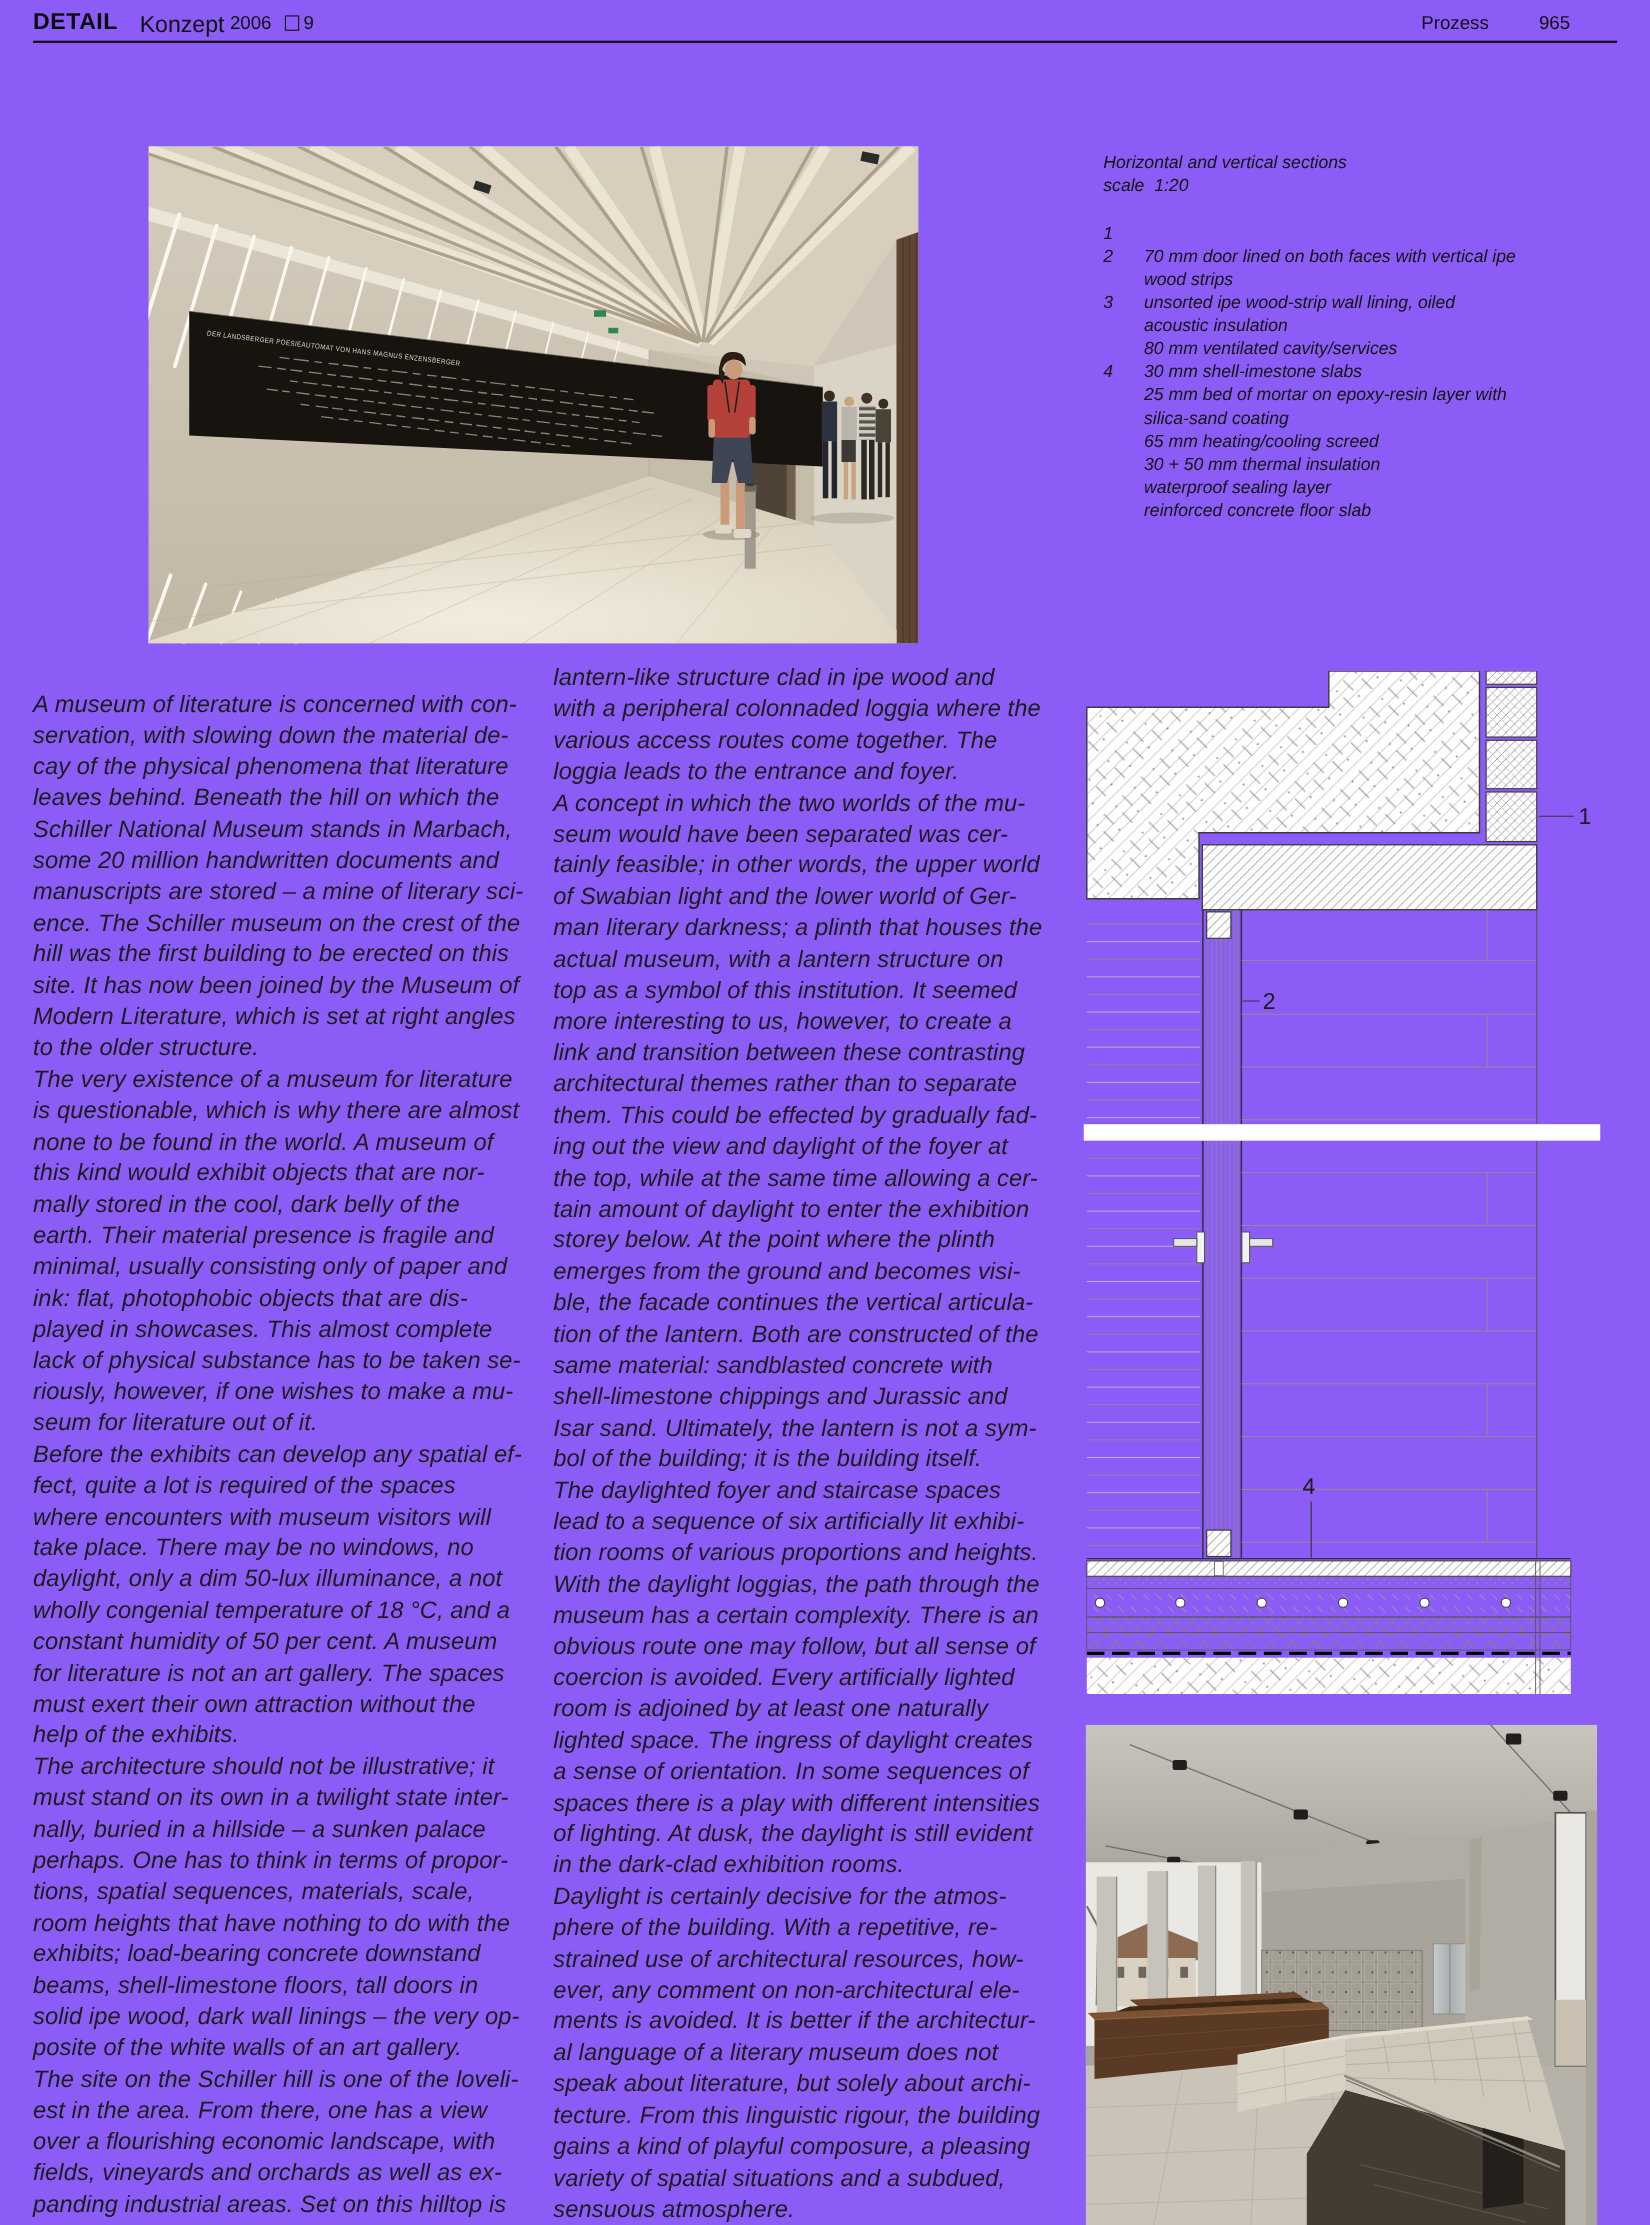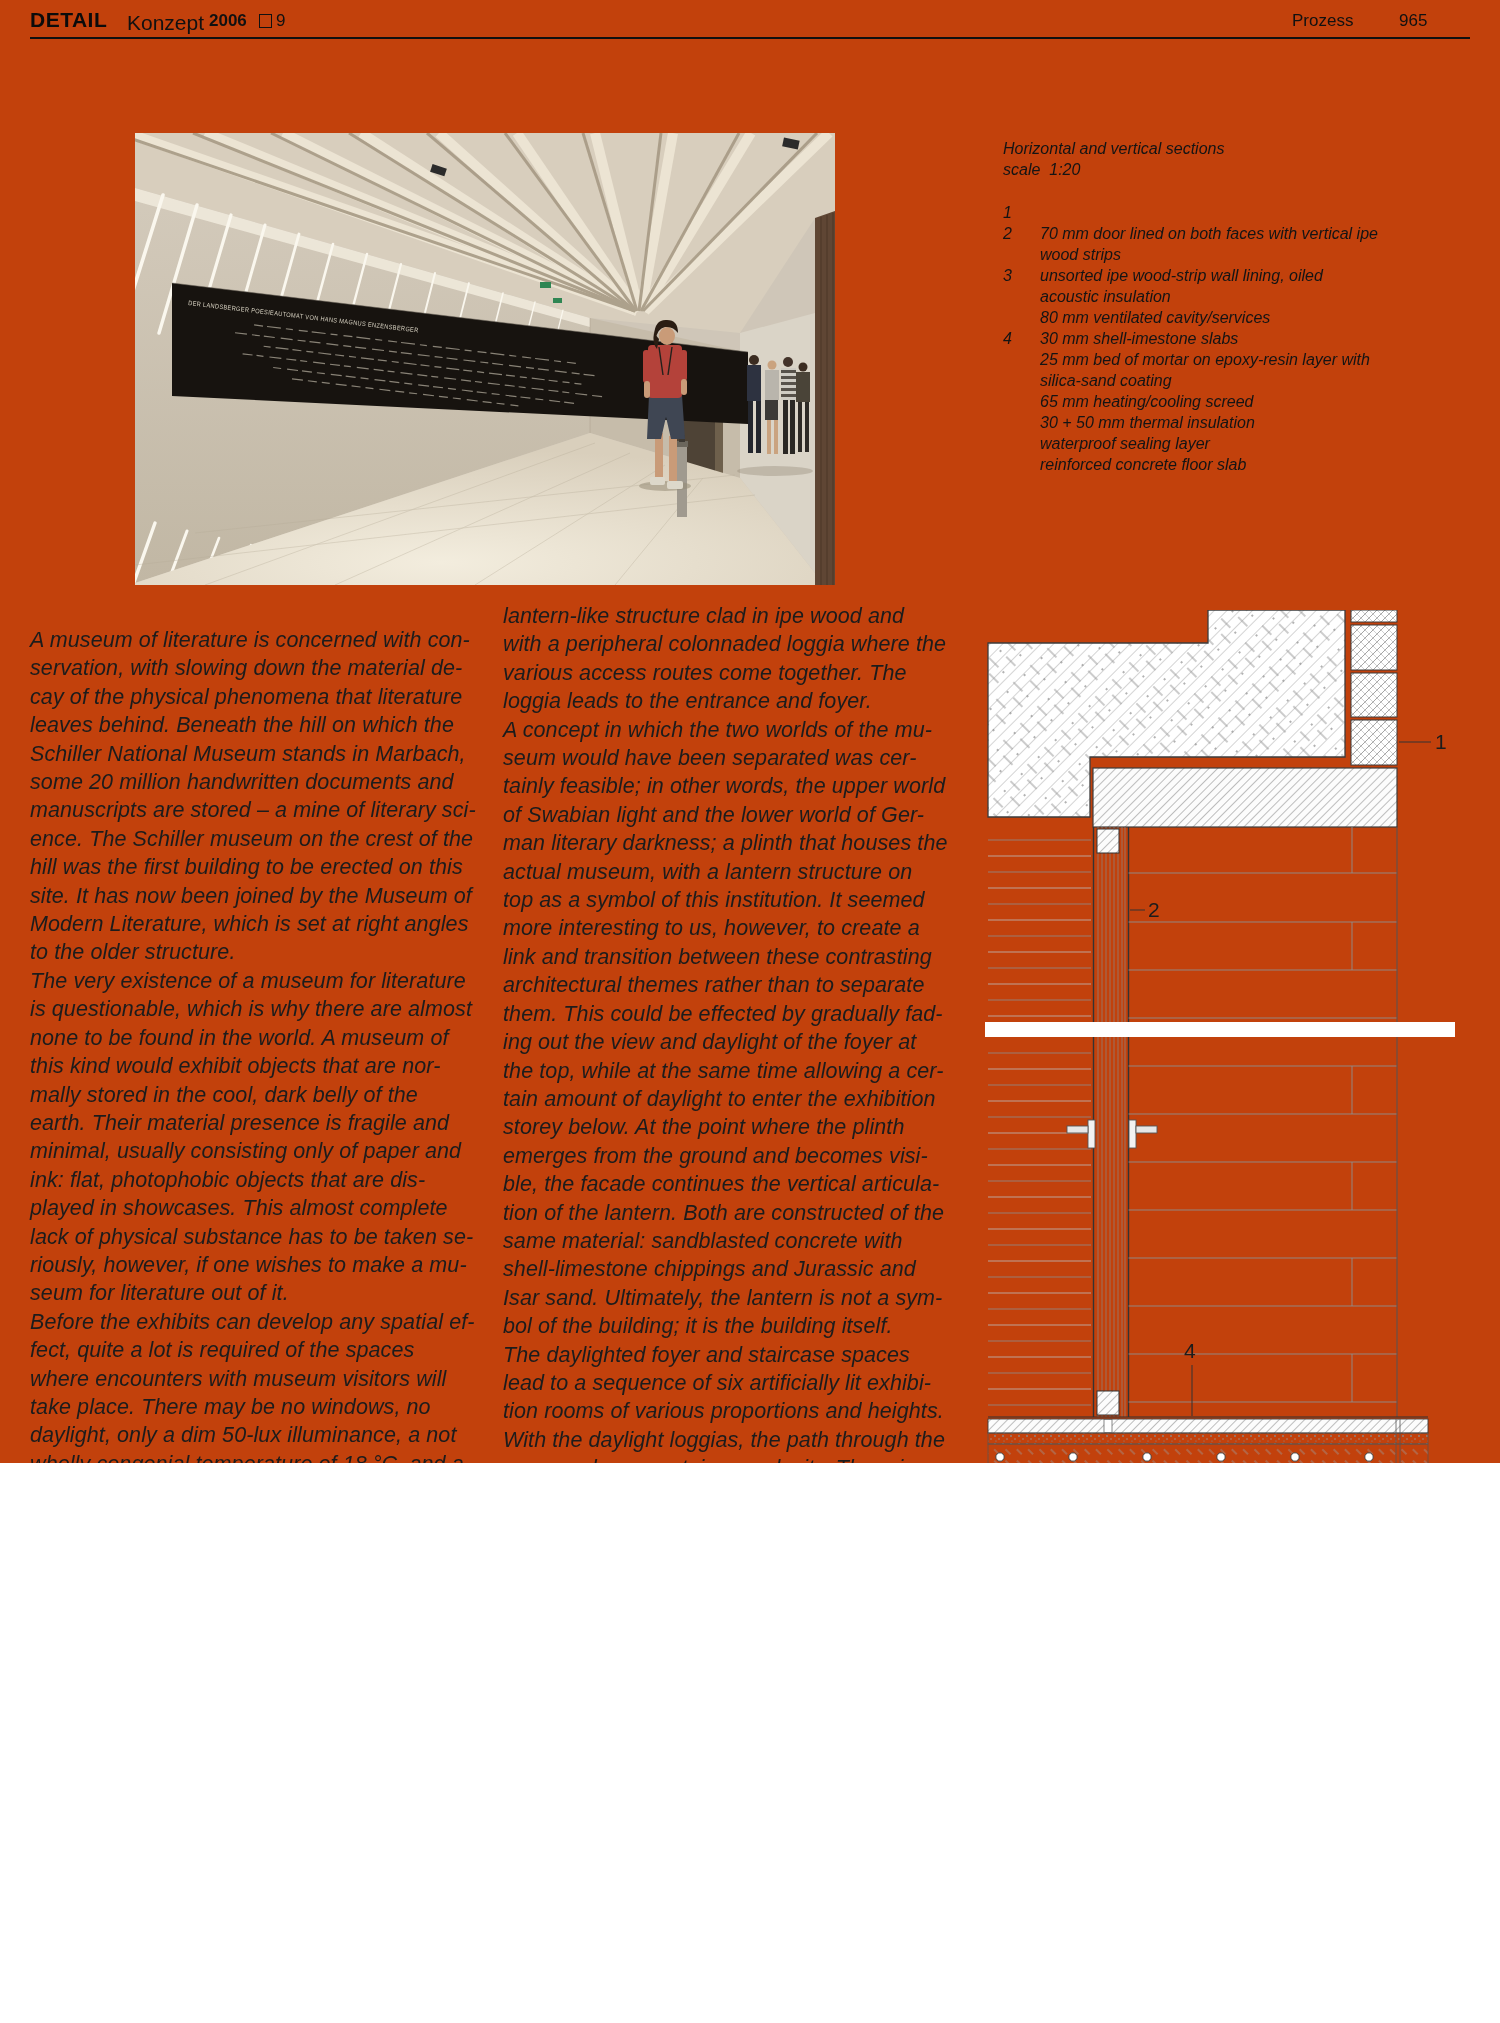--- a/index.html
+++ b/index.html
@@ -1,22 +1,22 @@
 <!DOCTYPE html>
 <html><head>
 <meta charset="utf-8">
 <style>
   html,body{margin:0;padding:0;background:#ffffff;}
-  #page{position:relative;width:1500px;height:1463px;background:#c2410c;overflow:hidden;
+  #page{position:relative;width:1500px;height:2023px;background:#8b5cf6;overflow:hidden;
         font-family:"Liberation Sans","DejaVu Sans",sans-serif;color:#1a1a1a;}
   .abs{position:absolute;}
   
   #logo{left:30px;top:8px;font-size:21px;font-weight:900;letter-spacing:.5px;color:#0b0b0b;}
   #edition{left:127px;top:11px;font-size:21px;color:#111;}
-  #year{left:209px;top:11px;font-size:17px;color:#111;font-weight:bold;}
+  #year{left:209px;top:11px;font-size:17px;color:#111;}
   #issue-square{left:259px;top:14px;width:11px;height:12px;border:1.6px solid #111;}
   #issueno{left:276px;top:11px;font-size:17px;color:#111;}
   #section{left:1292px;top:11px;font-size:17px;color:#111;text-align:center;}
   #pageno{left:1399px;top:11px;font-size:17px;color:#111;}
   #rule{left:30px;top:37px;width:1440px;height:2.4px;background:#101010;}
   
   #caption{left:1003px;top:138px;width:472px;font-size:16px;line-height:21px;
            font-style:italic;color:#141414;}
   #caption .blk{white-space:pre;}
   #caption .legend{margin-top:22px;}

